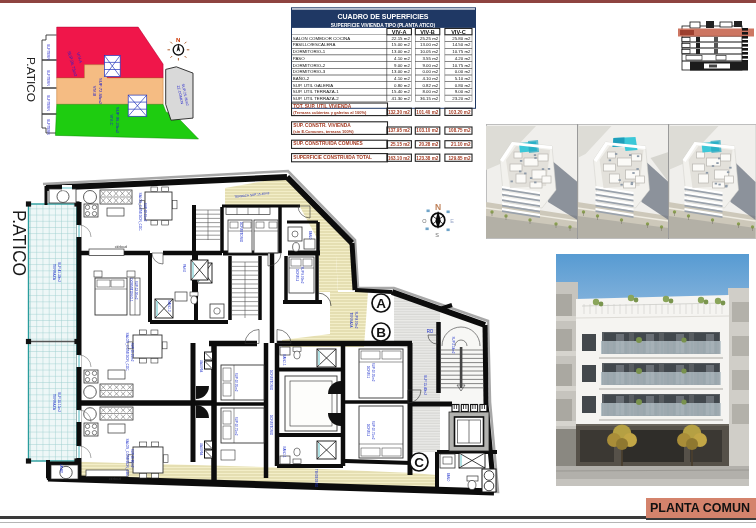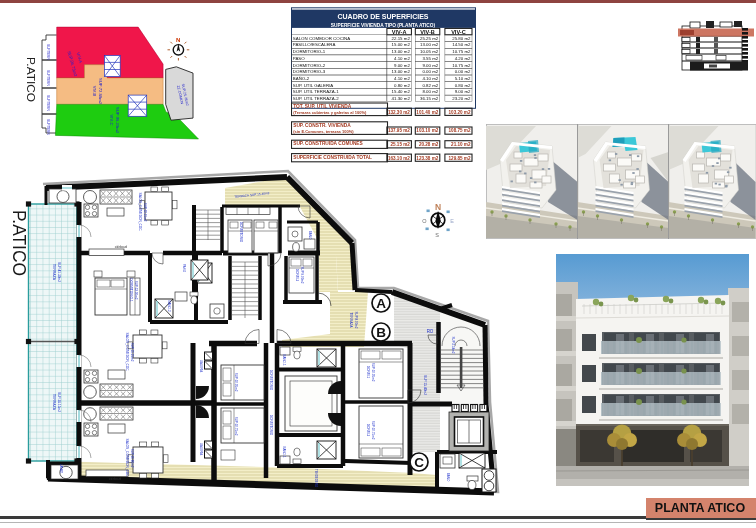--- a/index.html
+++ b/index.html
@@ -10,21 +10,21 @@
 <body>
 
 <div class="abs" style="left:0;top:0;width:756px;height:2.5px;background:#8e4440;"></div>
 
 <div class="abs" style="left:0;top:516px;width:648px;height:2.5px;background:#3a3a3a;"></div>
 
 <div class="abs" style="left:0;top:521.5px;width:756px;height:1px;background:#b5b5b5;"></div>
 
 <div class="abs" style="left:646px;top:498px;width:110px;height:20px;background:#d4836c;border-bottom:2.5px solid #3a3a3a;"></div>
 
-<div class="abs" style="left:646px;top:501px;width:108px;text-align:center;font-size:12.5px;font-weight:bold;color:#111;letter-spacing:0px;">PLANTA ATICO</div>
+<div class="abs" style="left:646px;top:501px;width:108px;text-align:center;font-size:12.5px;font-weight:bold;color:#111;letter-spacing:0px;">PLANTA COMUN</div>
 
 <div class="abs" style="left:0;top:20px;width:290px;height:150px;" id="siteplan">
 <svg width="290" height="150" viewBox="0 0 290 150">
 
 <text x="26.5" y="37" transform="rotate(90 26.5 37)" font-size="11" fill="#222" font-family="Liberation Sans" textLength="45" lengthAdjust="spacingAndGlyphs">P.ATICO</text>
 
 <path d="M56.7,15 H46 V20 H42 V40 H56.7 M56.7,40 H42 V68 H56.7 M56.7,68 H42 V94 H56.7 M56.7,94 H42 V108 H46 V113 H56.7" fill="none" stroke="#333" stroke-width="0.9"></path>
 <text x="47" y="24" transform="rotate(90 47 24)" font-size="3.2" fill="#2222cc">SUP.TERR</text>
 <text x="47" y="50" transform="rotate(90 47 50)" font-size="3.2" fill="#2222cc">SUP.TERR</text>
 <text x="47" y="75" transform="rotate(90 47 75)" font-size="3.2" fill="#2222cc">SUP.TERR</text>

